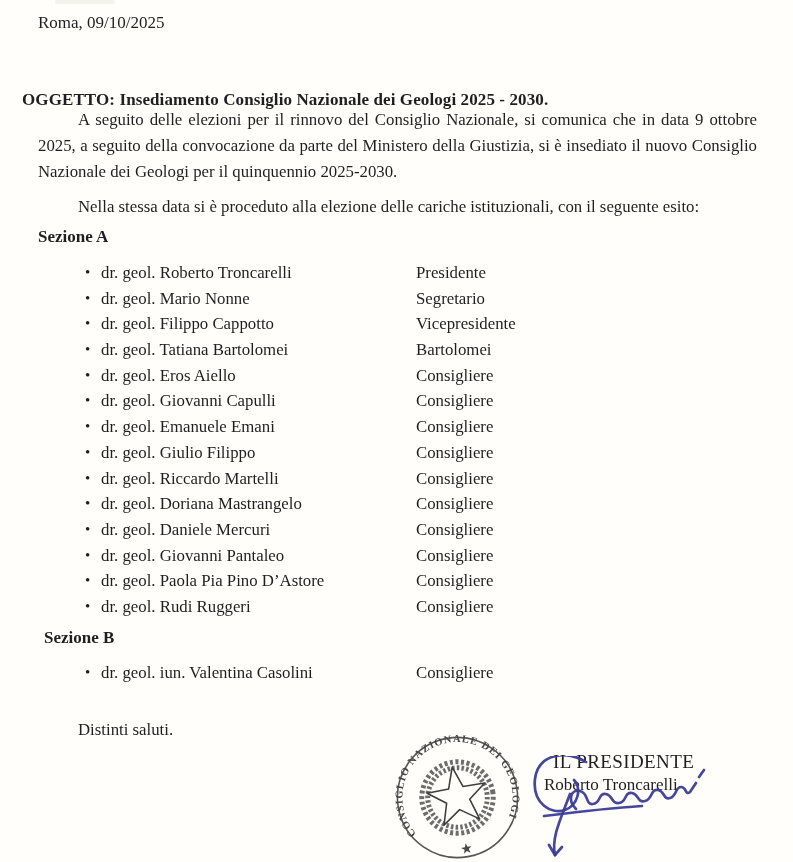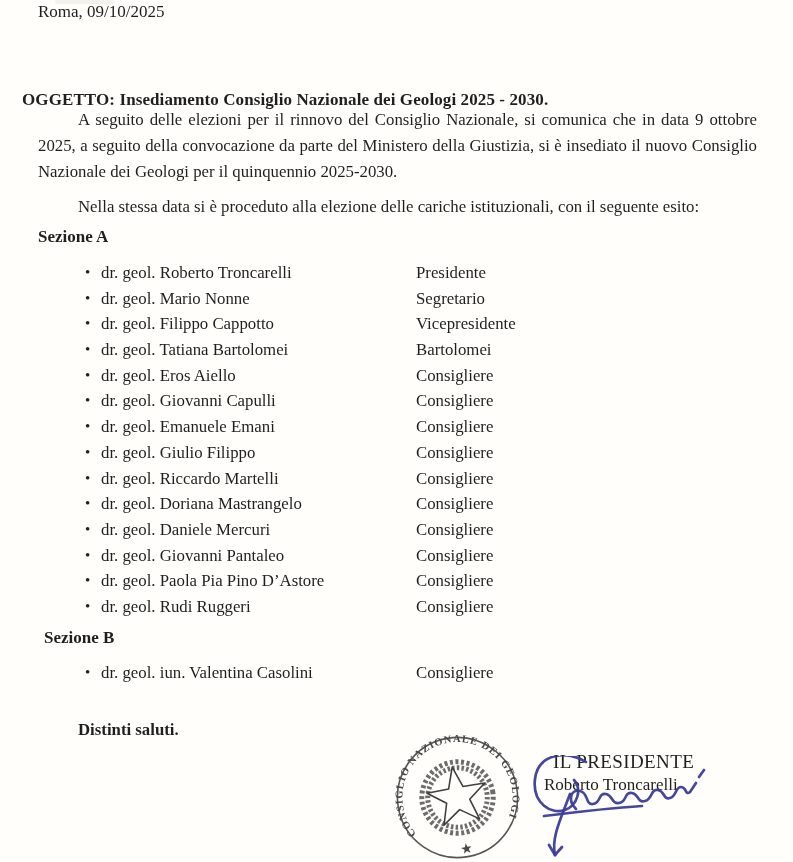--- a/index.html
+++ b/index.html
@@ -11,37 +11,37 @@
   .page{
     position:relative;
     width:793px;height:862px;
     background:#fffefb;
     font-family:"Liberation Serif","DejaVu Serif",serif;
     color:var(--ink);
     overflow:hidden;
     margin:0 auto;
   }
   .abs{position:absolute;}
-  .date{left:38px;top:2px;font-size:17px;}
+  .date{left:38px;top:13px;font-size:17px;}
   .subject{left:22px;top:60px;font-size:17px;font-weight:bold;letter-spacing:.1px;margin-top:30px;}
   .para{left:38px;width:719px;font-size:16.8px;line-height:26px;text-align:justify;text-indent:40px;margin:0;}
   .para1{top:107px;}
   .para2{top:194px;}
   .section-title{left:38px;font-size:17px;font-weight:bold;}
   .section-title-a{top:227px;}
   .section-title-b{top:628px;margin-left:6px;}
   .member-list{left:38px;width:719px;margin:4px;padding:0;list-style:none;}
   .member-list-a{top:256px;}
   .member-list-b{top:656px;}
   .member-row{position:relative;height:25.7px;line-height:25.7px;font-size:16.8px;}
   .member-row .bullet{position:absolute;left:43px;top:0;font-size:15px;}
   .member-row .bullet::before{content:"\2022";}
   .member-row .member-name{position:absolute;left:59px;top:0;white-space:nowrap;}
   .member-row .member-role{position:absolute;left:374px;top:0;white-space:nowrap;}
-  .closing{left:78px;top:720px;font-size:16.8px;font-weight:bold;}
+  .closing{left:78px;top:720px;font-size:16.8px;}
   .seal-wrap{left:394px;top:734px;width:127px;height:127px;}
   .seal-ring{fill:none;stroke:var(--seal-gray);stroke-width:1.6;opacity:.92;}
   .seal-text{font-family:"Liberation Serif",serif;font-size:10.6px;font-weight:bold;letter-spacing:1.05px;fill:var(--seal-gray);}
   .wreath{fill:none;stroke:var(--seal-gray);opacity:.8;}
   .big-star{fill:#fffefb;stroke:#3f3f3f;stroke-width:1.6;stroke-linejoin:round;}
   .small-star{fill:var(--seal-gray);}
   .pres-title{left:553px;top:751px;font-size:19px;letter-spacing:.4px;}
   .pres-name{left:544px;top:775px;font-size:17px;}
   .signature-svg{left:518px;top:756px;width:195px;height:106px;}
   .sig-stroke{fill:none;stroke:var(--signature-blue);stroke-width:2.7;stroke-linecap:round;stroke-linejoin:round;opacity:.95;}

